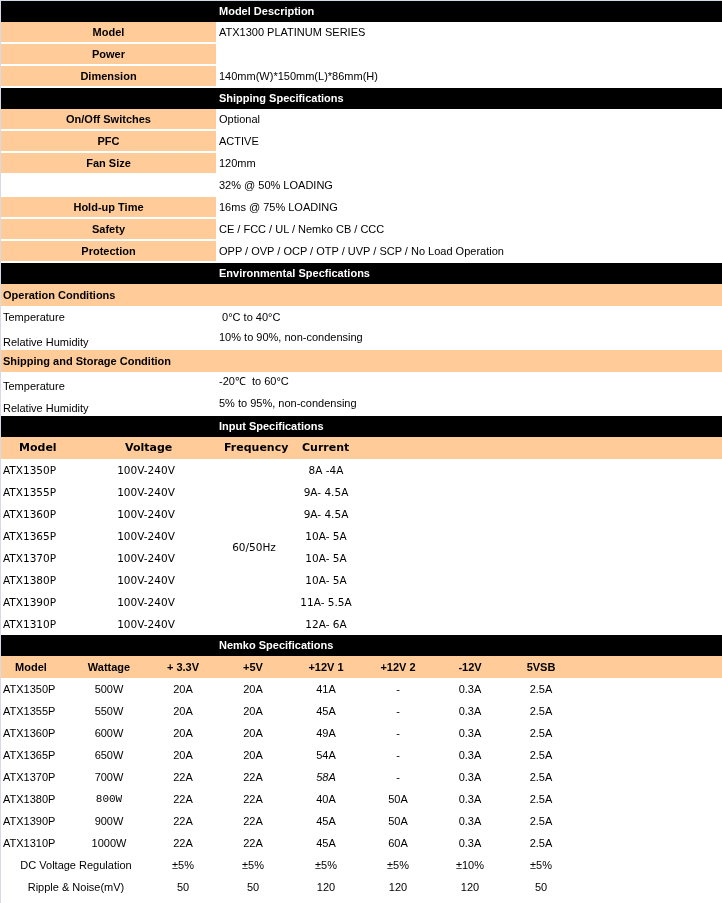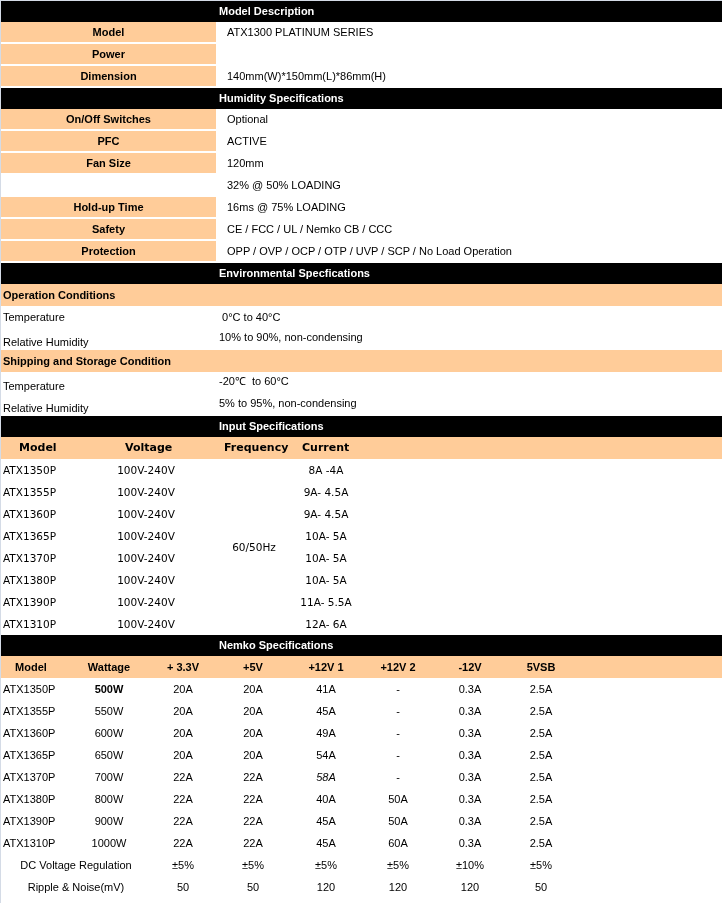--- a/index.html
+++ b/index.html
@@ -19,21 +19,21 @@
   .row { position: relative; height: 22px; line-height: 22px; white-space: nowrap; padding-left: 40px; }
   .sec {
     background: #000; color: #fff; font-weight: bold;
     height: 21px; line-height: 21px;
   }
   .sec span { position: absolute; left: 218px; }
   .kv .k {
     position: absolute; left: 0; top: 0; width: 215px; height: 20px; line-height: 20px;
     background: #ffcc99; font-weight: bold; text-align: center;
   }
-  .kv .v { position: absolute; left: 218px; top: 0; line-height: 20px; margin-left: 8px; }
+  .kv .v { position: absolute; left: 218px; top: 0; line-height: 20px; }
   .kv { height: 22px; }
   .band {
     background: #ffcc99; font-weight: bold; height: 22px; line-height: 22px; padding-left: 2px;
   }
   .env .k { position: absolute; left: 2px; }
   .env .v { position: absolute; left: 218px; }
   .hdr { background: #ffcc99; font-weight: bold; height: 22px; line-height: 22px; }
   .c { position: absolute; top: 0; }
   .ctr { text-align: center; }
   .inrow .c, .outrow .c { top: 0; }
@@ -58,21 +58,21 @@
     </div>
   <div class="row kv">
       <div class="k">Power</div>
     </div>
   <div class="row kv">
       <div class="k">Dimension</div>
       <div class="v">140mm(W)*150mm(L)*86mm(H)</div>
     </div>
 
   <div class="row sec">
-      <span>Humidity Specifications</span>
+      <span>Shipping Specifications</span>
     </div>
   <div class="row kv">
       <div class="k">On/Off Switches</div>
       <div class="v">Optional</div>
     </div>
   <div class="row kv">
       <div class="k">PFC</div>
       <div class="v">ACTIVE</div>
     </div>
   <div class="row kv">
@@ -181,21 +181,21 @@
       <span class="c ctr" style="left: 142px; width: 80px;">+ 3.3V</span>
       <span class="c ctr" style="left: 212px; width: 80px;">+5V</span>
       <span class="c ctr" style="left: 285px; width: 80px;">+12V 1</span>
       <span class="c ctr" style="left: 357px; width: 80px;">+12V 2</span>
       <span class="c ctr" style="left: 429px; width: 80px;">-12V</span>
       <span class="c ctr" style="left: 500px; width: 80px;">5VSB</span>
     </div>
   <div id="output-rows">
       <div class="row outrow">
         <span class="c" style="left: 2px;">ATX1350P</span>
-        <span class="c ctr" style="left: 68px; width: 80px; font-weight: bold;">500W</span>
+        <span class="c ctr" style="left: 68px; width: 80px;">500W</span>
         <span class="c ctr" style="left: 142px; width: 80px;">20A</span>
         <span class="c ctr" style="left: 212px; width: 80px;">20A</span>
         <span class="c ctr" style="left: 285px; width: 80px;">41A</span>
         <span class="c ctr" style="left: 357px; width: 80px;">-</span>
         <span class="c ctr" style="left: 429px; width: 80px;">0.3A</span>
         <span class="c ctr" style="left: 500px; width: 80px;">2.5A</span>
       </div>
       <div class="row outrow">
         <span class="c" style="left: 2px;">ATX1355P</span>
         <span class="c ctr" style="left: 68px; width: 80px;">550W</span>
@@ -231,21 +231,21 @@
         <span class="c ctr" style="left: 68px; width: 80px;">700W</span>
         <span class="c ctr" style="left: 142px; width: 80px;">22A</span>
         <span class="c ctr" style="left: 212px; width: 80px;">22A</span>
         <span class="c ctr" style="left: 285px; width: 80px; font-style: italic;">58A</span>
         <span class="c ctr" style="left: 357px; width: 80px;">-</span>
         <span class="c ctr" style="left: 429px; width: 80px;">0.3A</span>
         <span class="c ctr" style="left: 500px; width: 80px;">2.5A</span>
       </div>
       <div class="row outrow">
         <span class="c" style="left: 2px;">ATX1380P</span>
-        <span class="c ctr" style="left: 68px; width: 80px;">800W</span>
+        <span class="c ctr" style="left: 68px; width: 80px; font-family: Liberation Mono, monospace;">800W</span>
         <span class="c ctr" style="left: 142px; width: 80px;">22A</span>
         <span class="c ctr" style="left: 212px; width: 80px;">22A</span>
         <span class="c ctr" style="left: 285px; width: 80px;">40A</span>
         <span class="c ctr" style="left: 357px; width: 80px;">50A</span>
         <span class="c ctr" style="left: 429px; width: 80px;">0.3A</span>
         <span class="c ctr" style="left: 500px; width: 80px;">2.5A</span>
       </div>
       <div class="row outrow">
         <span class="c" style="left: 2px;">ATX1390P</span>
         <span class="c ctr" style="left: 68px; width: 80px;">900W</span>

